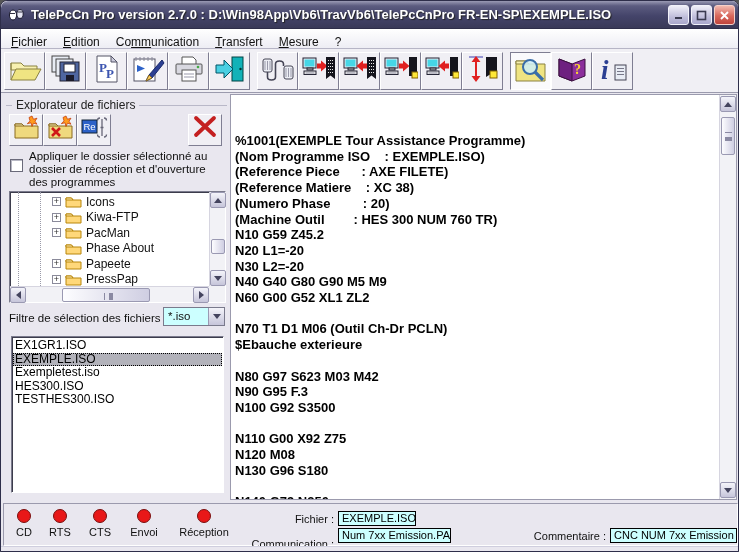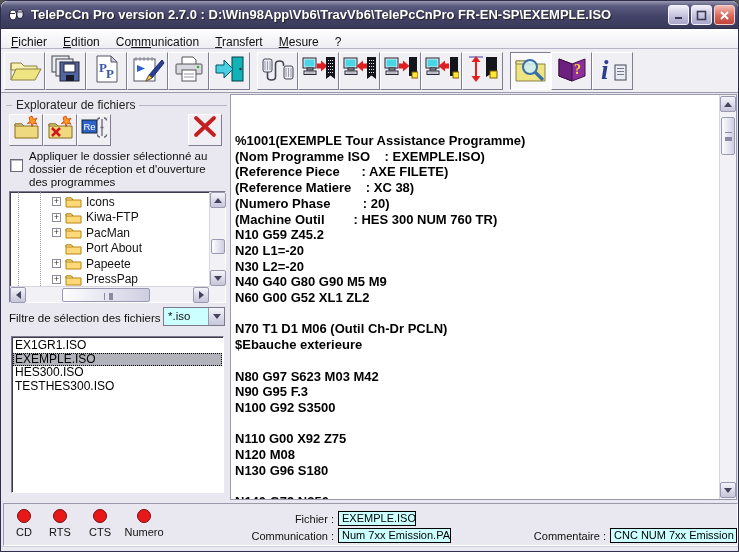--- a/index.html
+++ b/index.html
@@ -382,21 +382,21 @@
             <span>PacMan</span>
           </div>
           <div class="tree-row">
             <span class="expander none">+</span>
             <span class="tree-folder">
               <svg width="17" height="13" viewBox="0 0 17 13">
                 <path d="M1 3h5.5L8 5h8v7H1z" fill="#ffd87a" stroke="#b8860b"></path>
                 <path d="M1 3h5.5L8 5H1z" fill="#ffeebc" stroke="#b8860b"></path>
               </svg>
             </span>
-            <span>Port About</span>
+            <span>Phase About</span>
           </div>
           <div class="tree-row">
             <span class="expander">+</span>
             <span class="tree-folder">
               <svg width="17" height="13" viewBox="0 0 17 13">
                 <path d="M1 3h5.5L8 5h8v7H1z" fill="#ffd87a" stroke="#b8860b"></path>
                 <path d="M1 3h5.5L8 5H1z" fill="#ffeebc" stroke="#b8860b"></path>
               </svg>
             </span>
             <span>Papeete</span>
@@ -439,20 +439,21 @@
     <div class="combo">
       <span class="combo-value">*.iso</span>
       <span class="combo-btn">
           <span class="tri-down"></span>
         </span>
     </div>
 
     <div class="filelist" id="filelist">
         <div class="file-item">EX1GR1.ISO</div>
         <div class="file-item selected">EXEMPLE.ISO</div>
+        <div class="file-item">Exempletest.iso</div>
         <div class="file-item">HES300.ISO</div>
         <div class="file-item">TESTHES300.ISO</div>
       </div>
   </div>
 
   <div class="editor">
     <div class="editor-text" id="editor-text"><div>%1001(EXEMPLE Tour Assistance Programme)</div><div>(Nom Programme ISO    : EXEMPLE.ISO)</div><div>(Reference Piece      : AXE FILETE)</div><div>(Reference Matiere    : XC 38)</div><div>(Numero Phase         : 20)</div><div>(Machine Outil        : HES 300 NUM 760 TR)</div><div>N10 G59 Z45.2</div><div>N20 L1=-20</div><div>N30 L2=-20</div><div>N40 G40 G80 G90 M5 M9</div><div>N60 G00 G52 XL1 ZL2</div><div>&nbsp;</div><div>N70 T1 D1 M06 (Outil Ch-Dr PCLN)</div><div>$Ebauche exterieure</div><div>&nbsp;</div><div>N80 G97 S623 M03 M42</div><div>N90 G95 F.3</div><div>N100 G92 S3500</div><div>&nbsp;</div><div>N110 G00 X92 Z75</div><div>N120 M08</div><div>N130 G96 S180</div><div>&nbsp;</div><div>N140 G79 N250</div></div>
     <div class="vscroll">
       <div class="sb-btn" style="top:1px; left:0; width:16px;">
           <span class="tri-up"></span>
@@ -475,25 +476,29 @@
         <div class="led-item" style="width: 40px; align-items: center;">
           <div class="led"></div>
           <div class="led-label">RTS</div>
         </div>
         <div class="led-item" style="width: 40px;">
           <div class="led"></div>
           <div class="led-label">CTS</div>
         </div>
         <div class="led-item" style="width: 48px;">
           <div class="led"></div>
-          <div class="led-label">Numero</div>
+          <div class="led-label">Envoi</div>
+        </div>
+        <div class="led-item" style="width: 72px;">
+          <div class="led"></div>
+          <div class="led-label">Réception</div>
         </div>
       </div>
     <div class="st-label" style="left:240px; top:9px; width:90px;">Fichier :</div>
     <div class="st-value" style="left:334px; top:7px; width:78px;">EXEMPLE.ISO</div>
-    <div class="st-label" style="left:215px; top:26px; width:115px;">Communication :</div>
+    <div class="st-label" style="left:215px; top:34px; width:115px;">Communication :</div>
     <div class="st-value" style="left:334px; top:24px; width:113px;">Num 7xx Emission.PAR</div>
     <div class="st-label" style="left:518px; top:26px; width:84px;">Commentaire :</div>
     <div class="st-value" style="left:606px; top:24px; width:127px;">CNC NUM 7xx Emission</div>
   </div>
 
   <div class="frame-bottom"></div>
 </div>
 
 </body></html>

